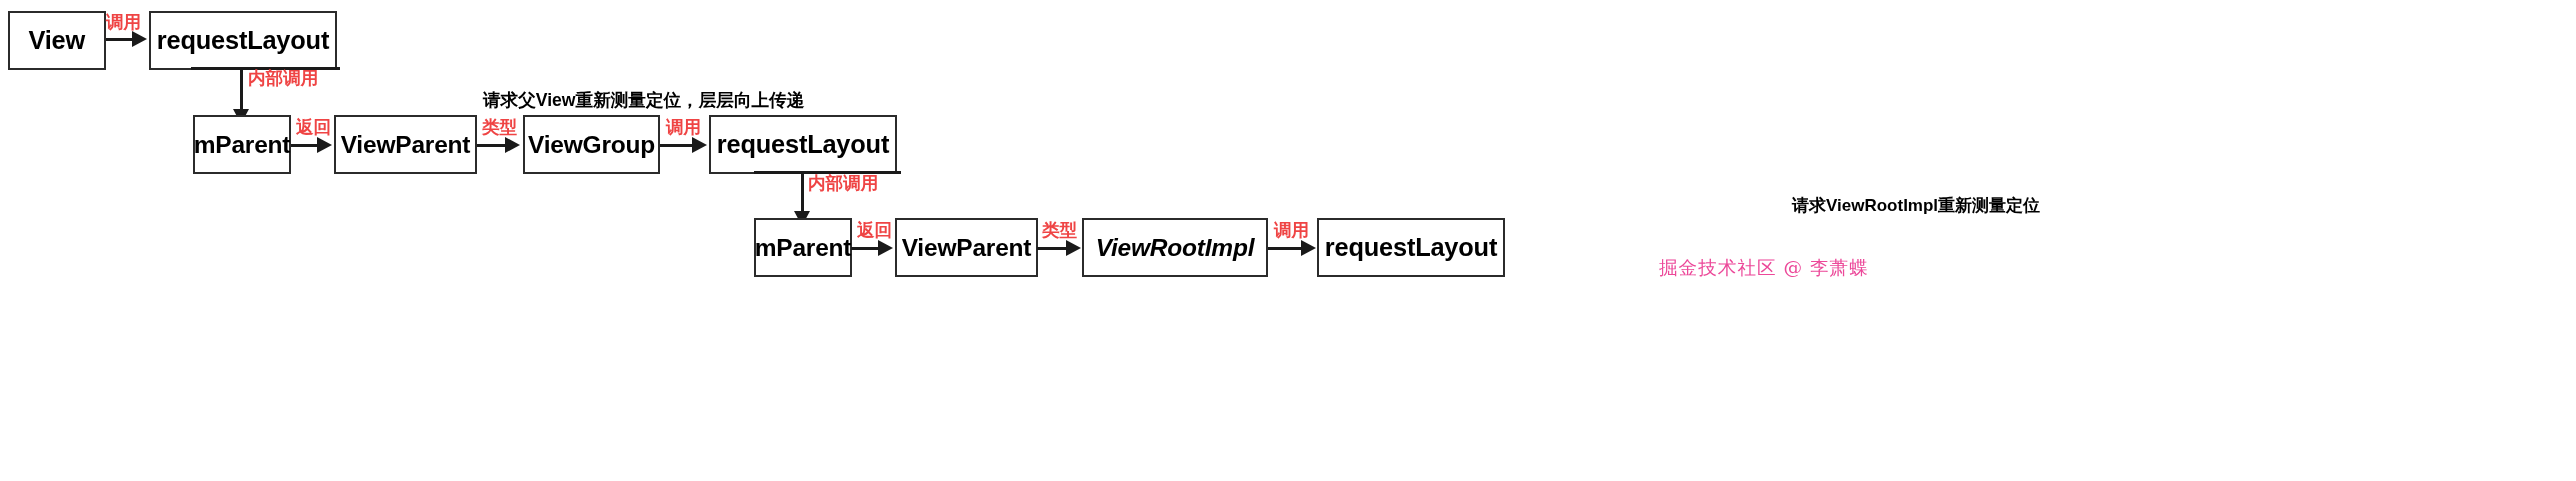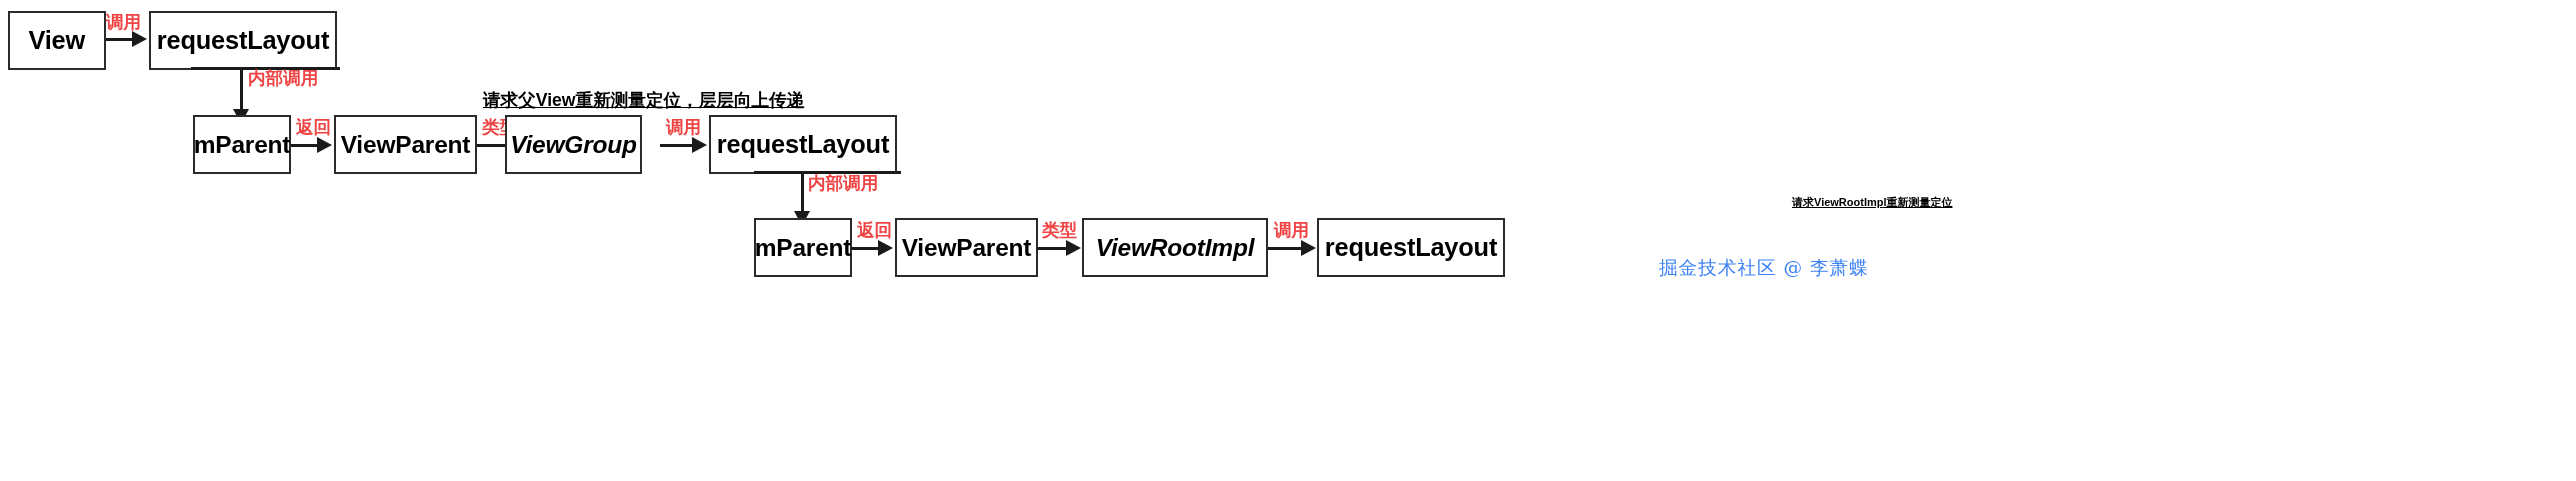--- a/index.html
+++ b/index.html
@@ -40,21 +40,20 @@
     color: #ef4444;
     white-space: nowrap;
     line-height: 1;
   }
   .note {
     position: absolute;
     font-weight: bold;
     color: #000000;
     white-space: nowrap;
     line-height: 1;
-    text-decoration: underline;
   }
 
   
   .hline {
     position: absolute;
     height: 2.9px;
     background: #1a1a1a;
   }
   .vline {
     position: absolute;
@@ -72,21 +71,21 @@
     position: absolute;
     width: 0; height: 0;
     border-left: 8.8px solid transparent;
     border-right: 8.8px solid transparent;
     border-top: 15.7px solid #1a1a1a;
   }
 
   
   .watermark {
     position: absolute;
-    color: #3b82f6;
+    color: #ec4899;
     font-family: "DejaVu Serif", "Liberation Serif", serif;
     font-weight: normal;
     white-space: nowrap;
     letter-spacing: 1px;
   }
 </style>
 </head>
 <body>
 
 <div id="canvas">
@@ -119,38 +118,38 @@
   <div class="edge-label" style="left:296px; top:119px; font-size:17.6px;">返回</div>
 
   <div class="node" style="left:334px; top:115px; width:143px; height:59px; font-size:24.5px;">
     <span>ViewParent</span>
   </div>
 
   <div class="hline" style="left:477px; top:144px; width:29px;"></div>
   <div class="arrow-right" style="left:505px; top:137px;"></div>
   <div class="edge-label" style="left:482px; top:119px; font-size:17.6px;">类型</div>
 
-  <div class="node" style="left:505px; top:115px; width:137px; height:59px; font-size:24.5px;font-style:italic;">
+  <div class="node" style="left:523px; top:115px; width:137px; height:59px; font-size:24.5px;">
     <span>ViewGroup</span>
   </div>
 
   <div class="hline" style="left:660px; top:144px; width:33px;"></div>
   <div class="arrow-right" style="left:692px; top:137px;"></div>
   <div class="edge-label" style="left:666px; top:119px; font-size:17.6px;">调用</div>
 
   <div class="node" style="left:709px; top:115px; width:188px; height:59px; font-size:25.4px;">
     <span>requestLayout</span>
   </div>
 
   <div class="hline" style="left:754px; top:171px; width:147px;"></div>
   <div class="vline" style="left:801px; top:171px; height:47px;"></div>
   <div class="arrow-down" style="left:794px; top:211px;"></div>
   <div class="edge-label" style="left:808px; top:175px; font-size:17.6px;">内部调用</div>
 
-  <div class="note" style="left:1792px; top:197px; font-size:11px;">请求ViewRootImpl重新测量定位</div>
+  <div class="note" style="left:1792px; top:197px; font-size:17px;">请求ViewRootImpl重新测量定位</div>
 
   <div class="node" style="left:754px; top:218px; width:98px; height:59px; font-size:24.5px;">
     <span>mParent</span>
   </div>
 
   <div class="hline" style="left:851px; top:247px; width:27px;"></div>
   <div class="arrow-right" style="left:878px; top:240px;"></div>
   <div class="edge-label" style="left:857px; top:222px; font-size:17.6px;">返回</div>
 
   <div class="node" style="left:895px; top:218px; width:143px; height:59px; font-size:24.5px;">

